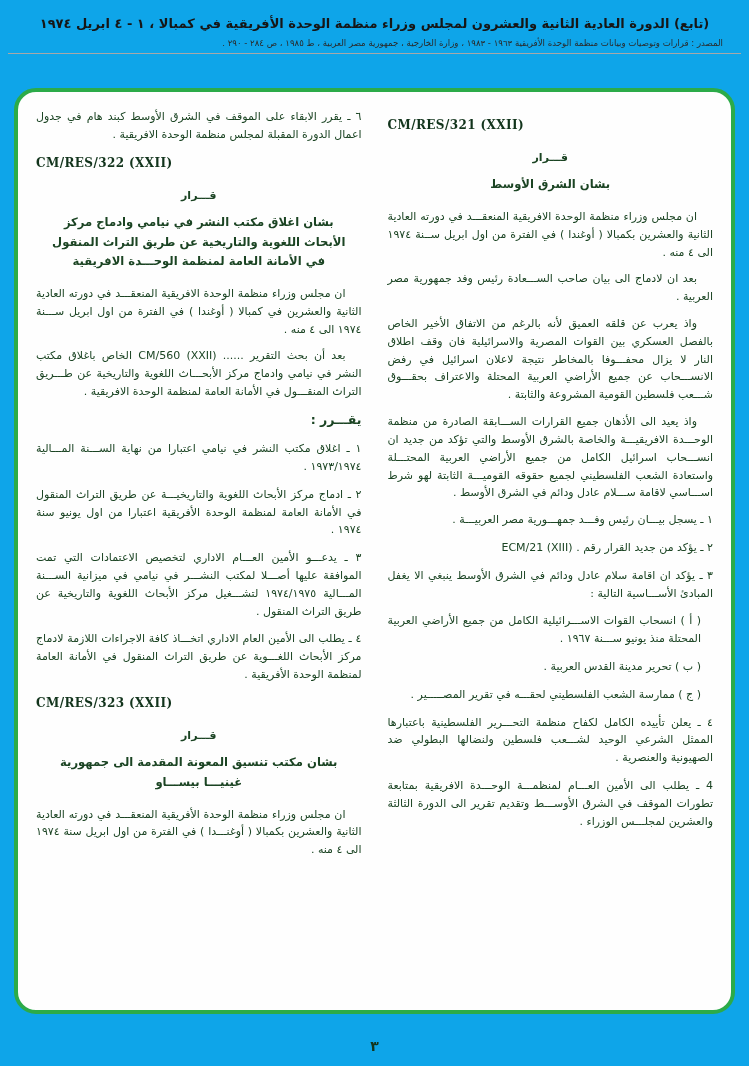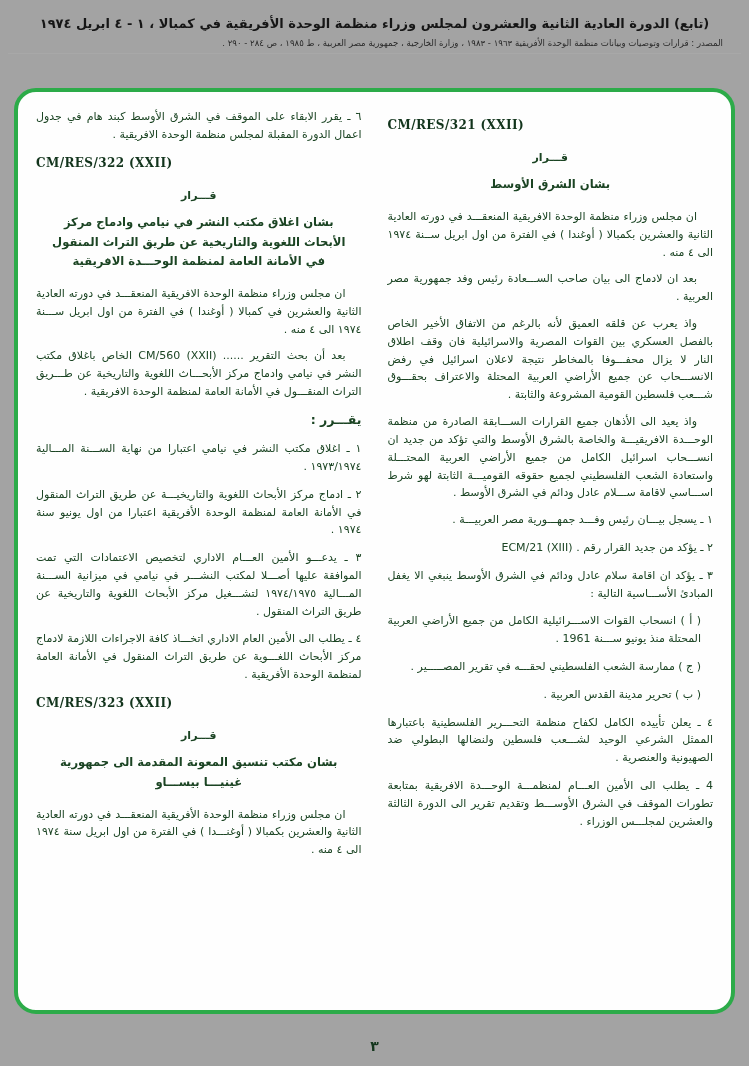--- a/index.html
+++ b/index.html
@@ -5,21 +5,21 @@
   :root{
     --frame-green:#2cab49;
     --ink:#1b4423;
     --header-ink:#161616;
   }
   *{box-sizing:border-box;}
   html,body{margin:0;padding:0;background:#ffffff;}
   .page{
     position:relative;
     width:749px;height:1066px;
-    background:#a3a3a3;
+    background:#0ea5e9;
     font-family:"DejaVu Sans", sans-serif;
     overflow:hidden;
   }
   .header{
     padding-top:16px;
     direction:rtl;
   }
   .header-title{
     text-align:center;
     font-weight:bold;
@@ -125,23 +125,23 @@
           <div class="block block-code">CM/RES/321  (XXII)</div>
           <div class="block block-title">قـــرار</div>
           <div class="block block-subtitle">بشان الشرق الأوسط</div>
           <div class="block block-para">ان مجلس وزراء منظمة الوحدة الافريقية المنعقـــد في دورته العادية الثانية والعشرين بكمبالا ( أوغندا ) في الفترة من اول ابريل ســنة ١٩٧٤ الى ٤ منه .</div>
           <div class="block block-para">بعد ان لادماج الى بيان صاحب الســـعادة رئيس وفد جمهورية مصر العربية .</div>
           <div class="block block-para">واذ يعرب عن قلقه العميق لأنه بالرغم من الاتفاق الأخير الخاص بالفصل العسكري بين القوات المصرية والاسرائيلية فان وقف اطلاق النار لا يزال محفـــوفا بالمخاطر نتيجة لاعلان اسرائيل في رفض الانســـحاب عن جميع الأراضي العربية المحتلة والاعتراف بحقـــوق شـــعب فلسطين القومية المشروعة والثابتة .</div>
           <div class="block block-para">واذ يعيد الى الأذهان جميع القرارات الســـابقة الصادرة من منظمة الوحـــدة الافريقيـــة والخاصة بالشرق الأوسط والتي تؤكد من جديد ان انســـحاب اسرائيل الكامل من جميع الأراضي العربية المحتـــلة واستعادة الشعب الفلسطيني لجميع حقوقه القوميـــة الثابتة لهو شرط اســـاسي لاقامة ســـلام عادل ودائم في الشرق الأوسط .</div>
           <div class="block block-item">١ ـ يسجل بيـــان رئيس وفـــد جمهـــورية مصر العربيـــة .</div>
           <div class="block block-item">٢ ـ يؤكد من جديد القرار رقم .  ECM/21 (XIII)</div>
           <div class="block block-item">٣ ـ يؤكد ان اقامة سلام عادل ودائم في الشرق الأوسط ينبغي الا يغفل المبادئ الأســـاسية التالية :</div>
-          <div class="block block-subitem">( أ ) انسحاب القوات الاســـرائيلية الكامل من جميع الأراضي العربية المحتلة منذ يونيو ســـنة 1961 .</div>
+          <div class="block block-subitem">( أ ) انسحاب القوات الاســـرائيلية الكامل من جميع الأراضي العربية المحتلة منذ يونيو ســـنة ١٩٦٧ .</div>
+          <div class="block block-subitem">( ب ) تحرير مدينة القدس العربية .</div>
           <div class="block block-subitem">( ج ) ممارسة الشعب الفلسطيني لحقـــه في تقرير المصـــــير .</div>
-          <div class="block block-subitem">( ب ) تحرير مدينة القدس العربية .</div>
           <div class="block block-item">٤ ـ يعلن تأييده الكامل لكفاح منظمة التحـــرير الفلسطينية باعتبارها الممثل الشرعي الوحيد لشـــعب فلسطين ولنضالها البطولي ضد الصهيونية والعنصرية .</div>
           <div class="block block-item">4 ـ يطلب الى الأمين العـــام لمنظمـــة الوحـــدة الافريقية بمتابعة تطورات الموقف في الشرق الأوســـط وتقديم تقرير الى الدورة الثالثة والعشرين لمجلـــس الوزراء .</div>
         </div>
       <div class="column">
           <div class="block block-item">٦ ـ يقرر الابقاء على الموقف في الشرق الأوسط كبند هام في جدول اعمال الدورة المقبلة لمجلس منظمة الوحدة الافريقية .</div>
           <div class="block block-code">CM/RES/322  (XXII)</div>
           <div class="block block-title">قـــرار</div>
           <div class="block block-subtitle">بشان اغلاق مكتب النشر في نيامي وادماج مركز الأبحاث اللغوية والتاريخية عن طريق التراث المنقول في الأمانة العامة لمنظمة الوحـــدة الافريقية</div>
           <div class="block block-para">ان مجلس وزراء منظمة الوحدة الافريقية المنعقـــد في دورته العادية الثانية والعشرين في كمبالا ( أوغندا ) في الفترة من اول ابريل ســـنة ١٩٧٤ الى ٤ منه .</div>
           <div class="block block-para">بعد أن بحث التقرير ......  CM/560 (XXII) الخاص باغلاق مكتب النشر في نيامي وادماج مركز الأبحـــاث اللغوية والتاريخية عن طـــريق التراث المنقـــول في الأمانة العامة لمنظمة الوحدة الافريقية .</div>

